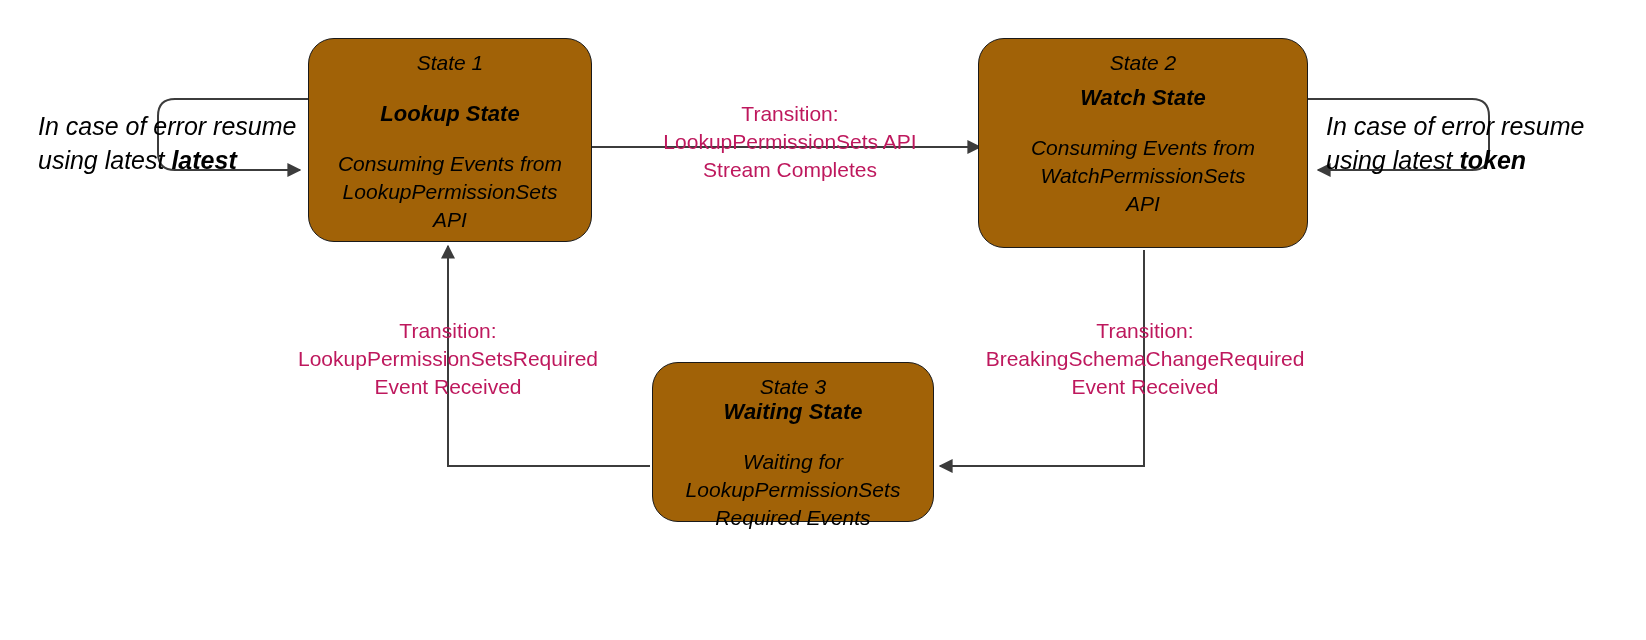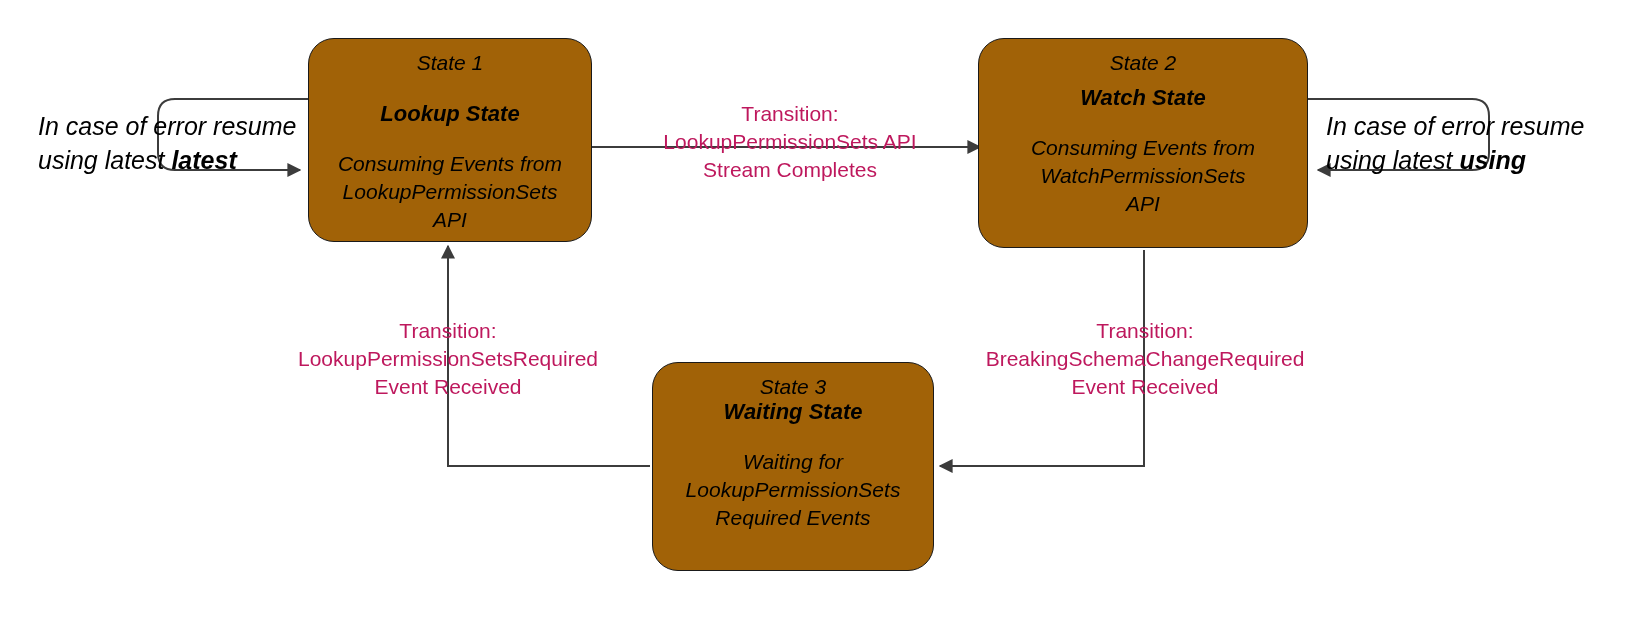--- a/index.html
+++ b/index.html
@@ -117,21 +117,21 @@
   </div>
 
   <div class="state-box" style="left:978px; top:38px; width:330px; height:210px; padding-top:12px;">
     <div class="state-id">State 2</div>
     <div class="state-name" style="margin-top:10px;">Watch State</div>
     <div class="state-desc" style="margin-top:24px;">Consuming Events from
 WatchPermissionSets
 API</div>
   </div>
 
-  <div class="state-box" style="left:652px; top:362px; width:282px; height:209px; padding-top:12px;">
+  <div class="state-box" style="left:652px; top:362px; width:282px; height:160px; padding-top:12px;">
     <div class="state-id">State 3</div>
     <div class="state-name" style="">Waiting State</div>
     <div class="state-desc" style="margin-top:24px;">Waiting for
 LookupPermissionSets
 Required Events</div>
   </div>
 
   <div class="edge-label" style="left:620px; top:100px; width:340px;">Transition:
 LookupPermissionSets API
 Stream Completes</div>
@@ -141,15 +141,15 @@
 Event Received</div>
 
   <div class="edge-label" style="left:258px; top:317px; width:380px;">Transition:
 LookupPermissionSetsRequired
 Event Received</div>
 
   <div class="note-label" style="left:38px; top:110px; width:270px;"><span>In case of error resume
 using latest </span><b>latest</b></div>
 
   <div class="note-label" style="left:1326px; top:110px; width:280px;"><span>In case of error resume
-using latest </span><b>using</b></div>
+using latest </span><b>token</b></div>
 
 </div>
 
 </body></html>

